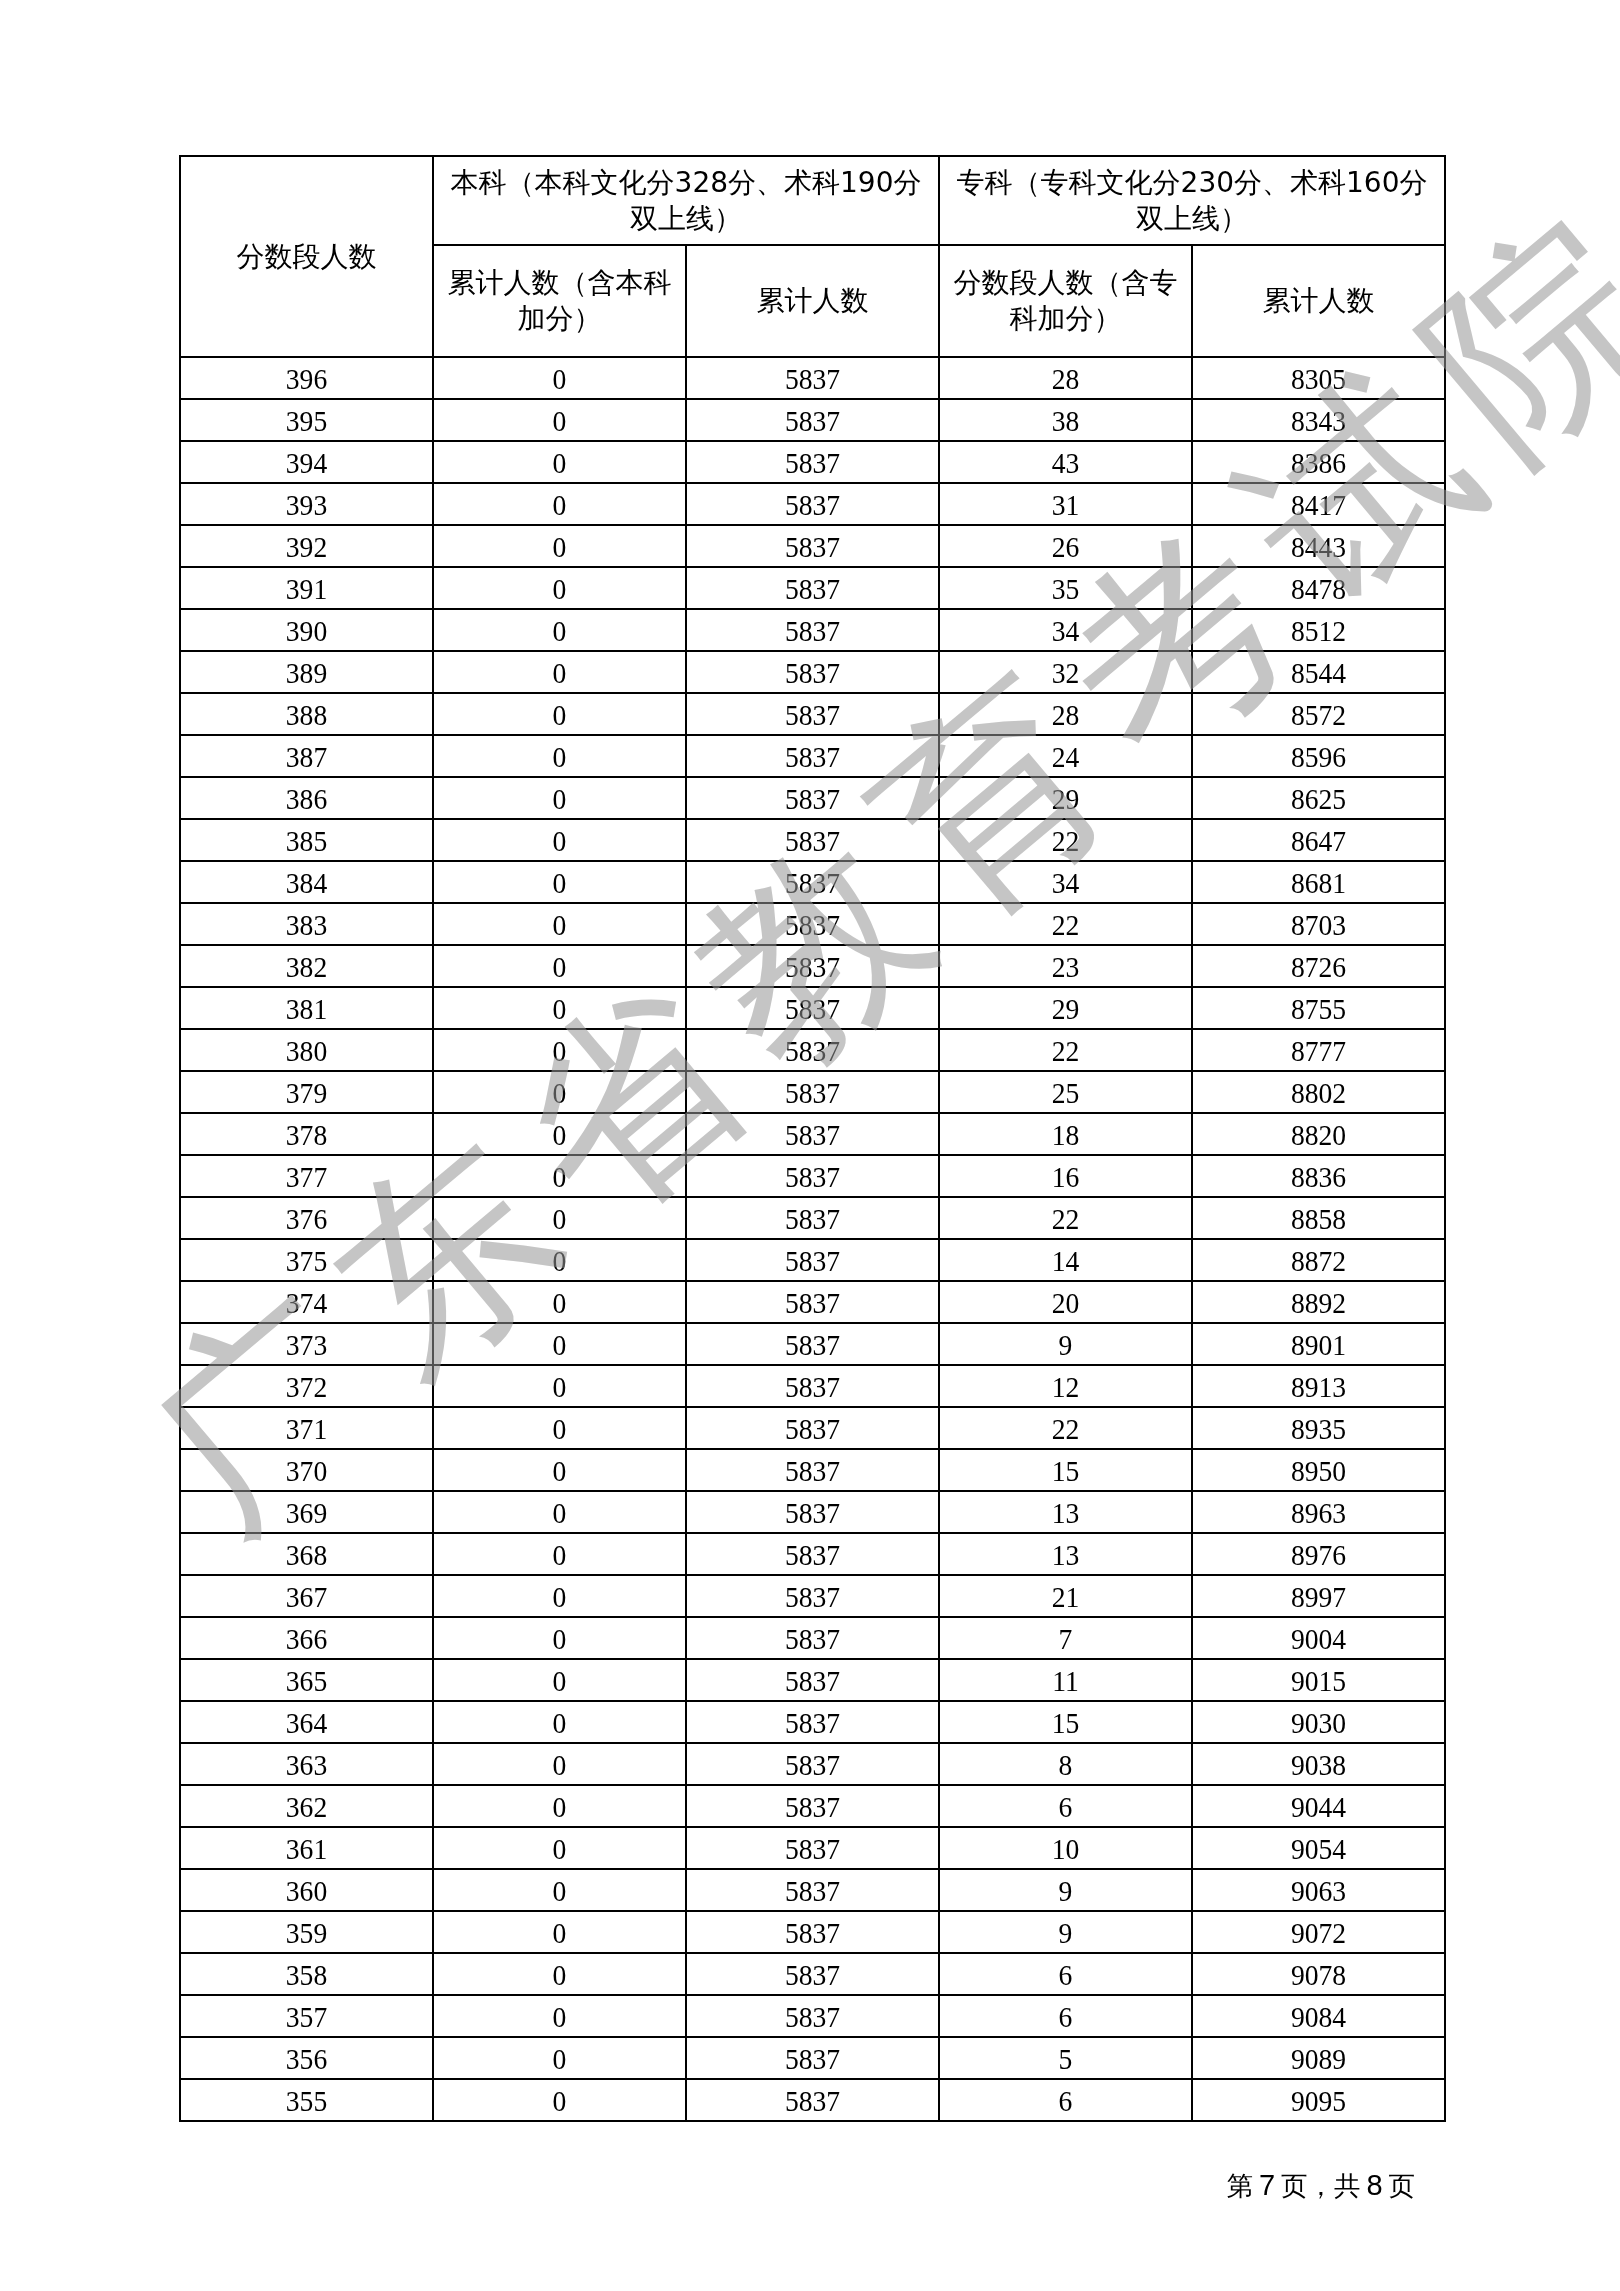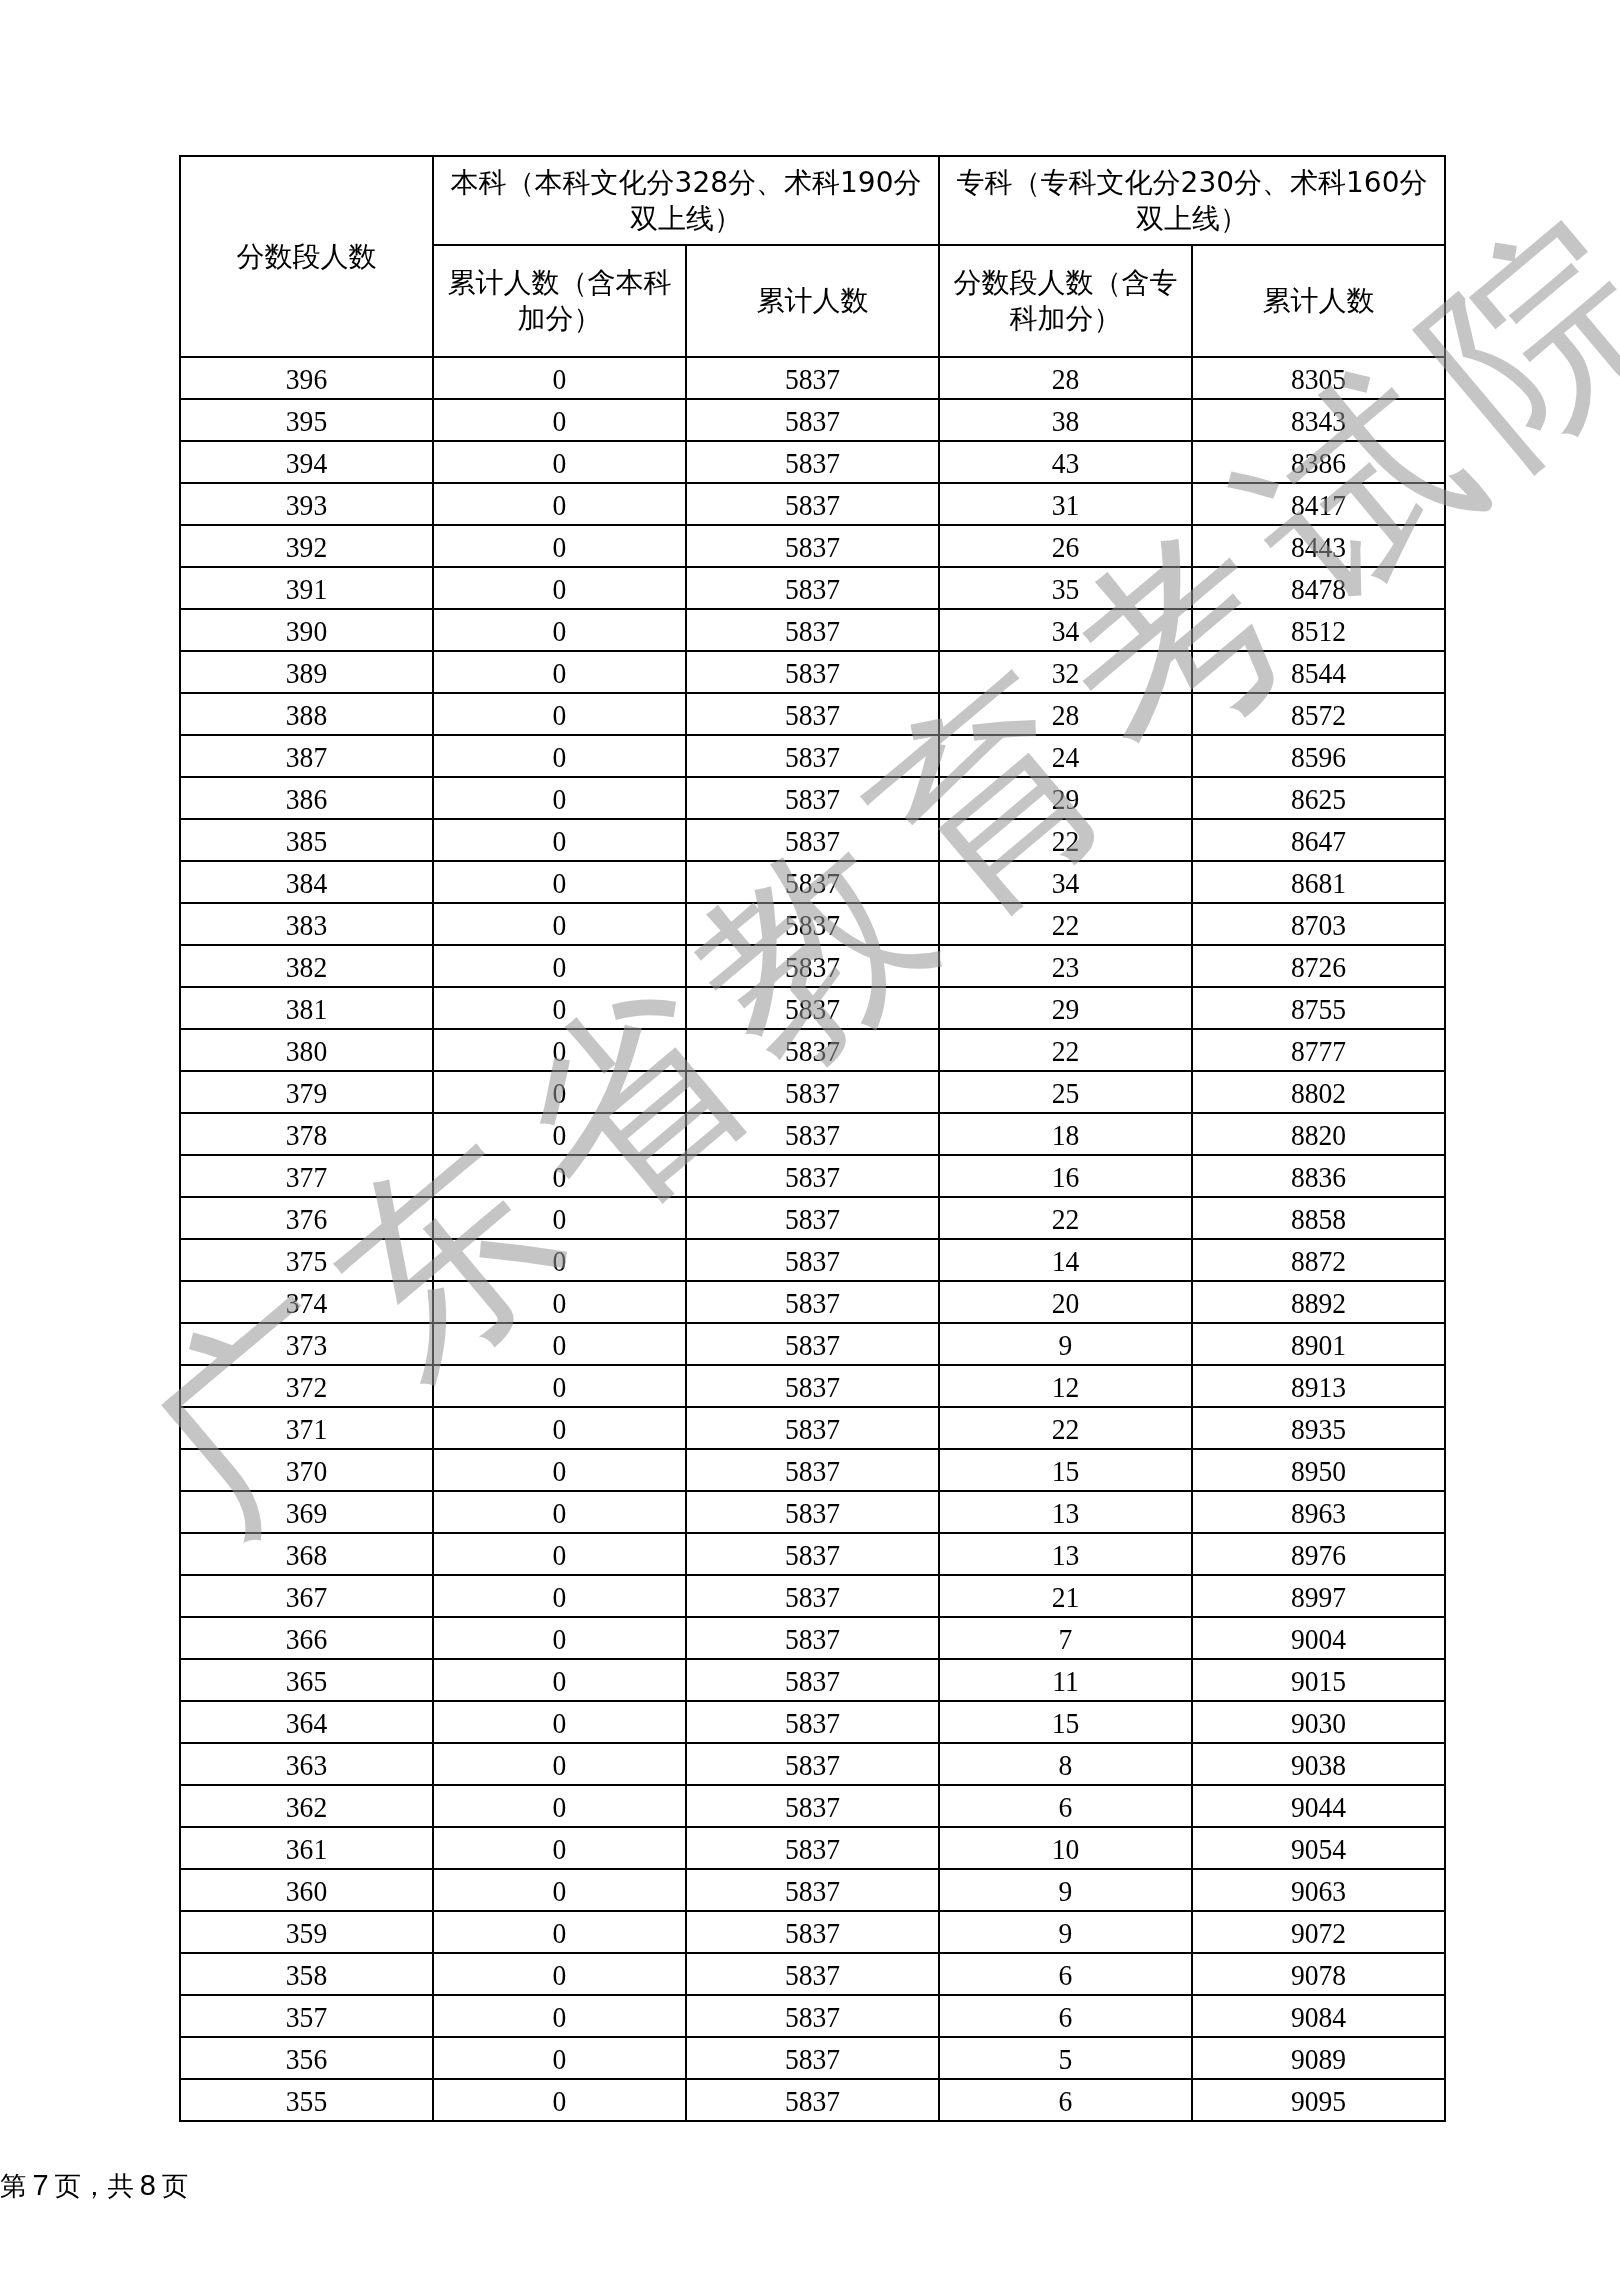--- a/index.html
+++ b/index.html
@@ -6,21 +6,21 @@
   body { width:1620px; height:2292px; position:relative; overflow:hidden; font-family:"Liberation Serif","DejaVu Serif",serif; color:#000; }
   .table-wrap { position:absolute; left:179px; top:155px; width:1264px; }
   table { border-collapse:collapse; width:1264px; table-layout:fixed; border:2.9px solid #000; }
   col { width:253px; }
   th, td { border:2px solid #000; text-align:center; padding:0; }
   th { font-family:"DejaVu Sans","Liberation Sans",sans-serif; font-weight:normal; font-size:28px; line-height:36px; }
   th.group { height:87px; vertical-align:middle; padding:0 3.9px; }
   th.sub { height:110px; }
   td { font-size:30px; height:40px; line-height:39px; transform:scaleX(0.92); }
   tbody tr td { border-top:2.9px solid #000; }
-  .footer { position:absolute; left:0; width:1415px; top:2168px; text-align:left; font-family:"DejaVu Sans","Liberation Sans",sans-serif; font-size:26.5px; }
+  .footer { position:absolute; left:0; width:1415px; top:2168px; text-align:right; font-family:"DejaVu Sans","Liberation Sans",sans-serif; font-size:26.5px; }
   .footer .num { font-family:"Liberation Sans",sans-serif; font-size:29px; margin:0 5.9px; }
   .watermark { position:absolute; left:0; top:0; width:1620px; height:2292px; pointer-events:none; }
   .watermark span { position:absolute; left:93px; top:1372px; font-family:"DejaVu Sans",sans-serif; font-size:211px; color:rgba(150,150,150,0.55); transform-origin:0 0; transform:rotate(-40deg); letter-spacing:27.4px; white-space:nowrap; font-weight:300; }
 </style>
 </head>
 <body>
 
 <div class="table-wrap">
   <table>
     <colgroup>

